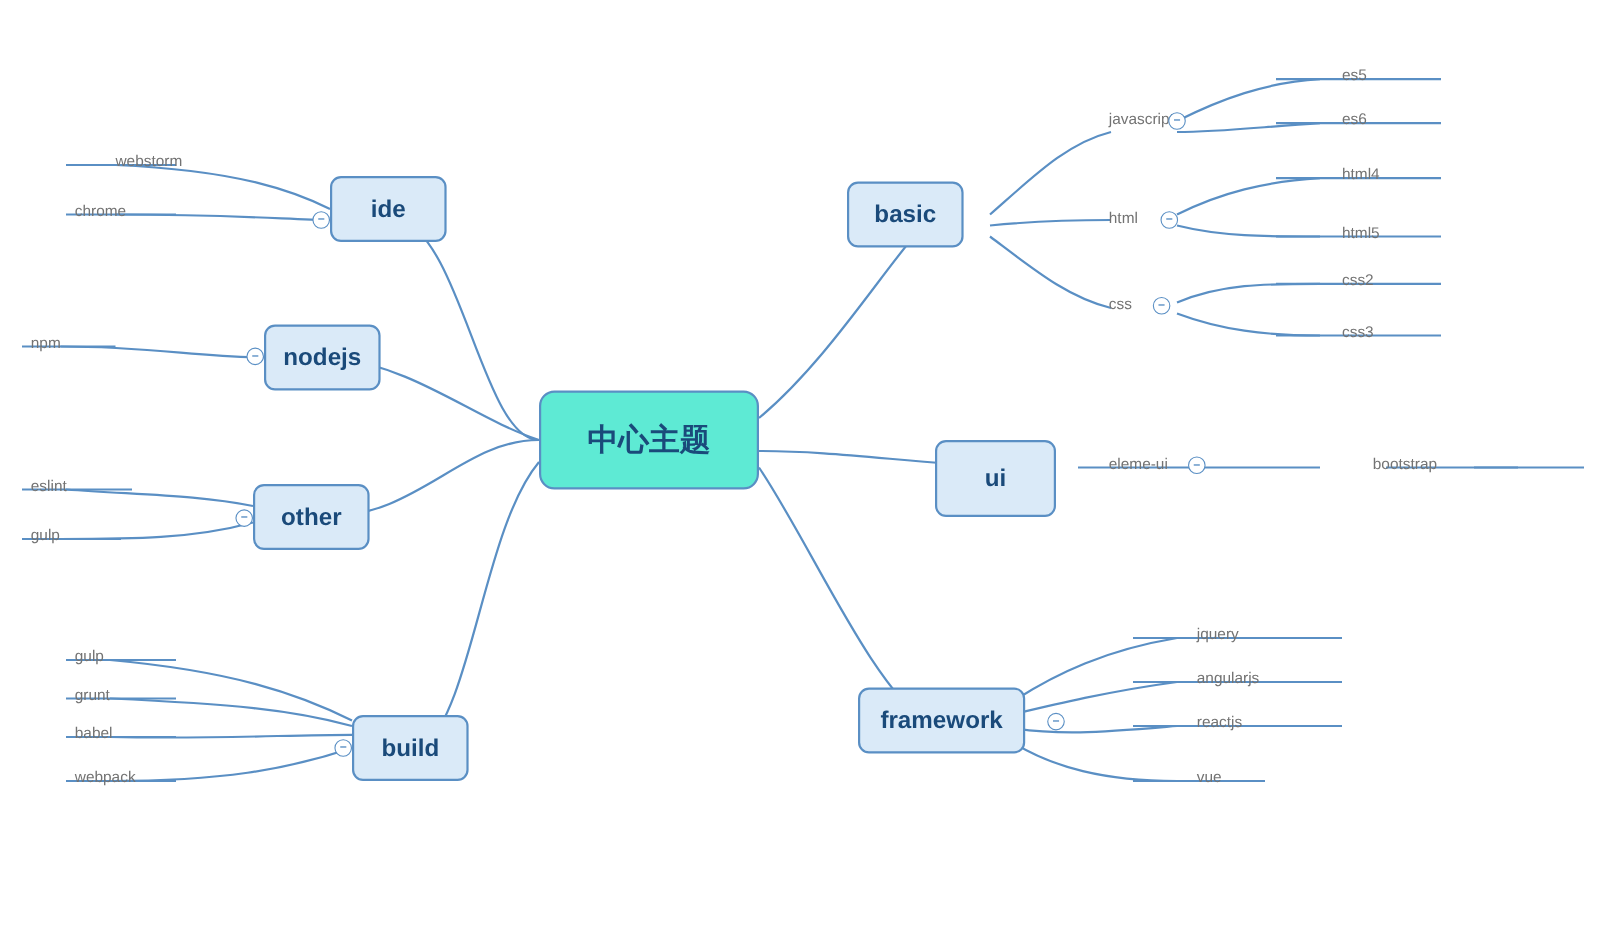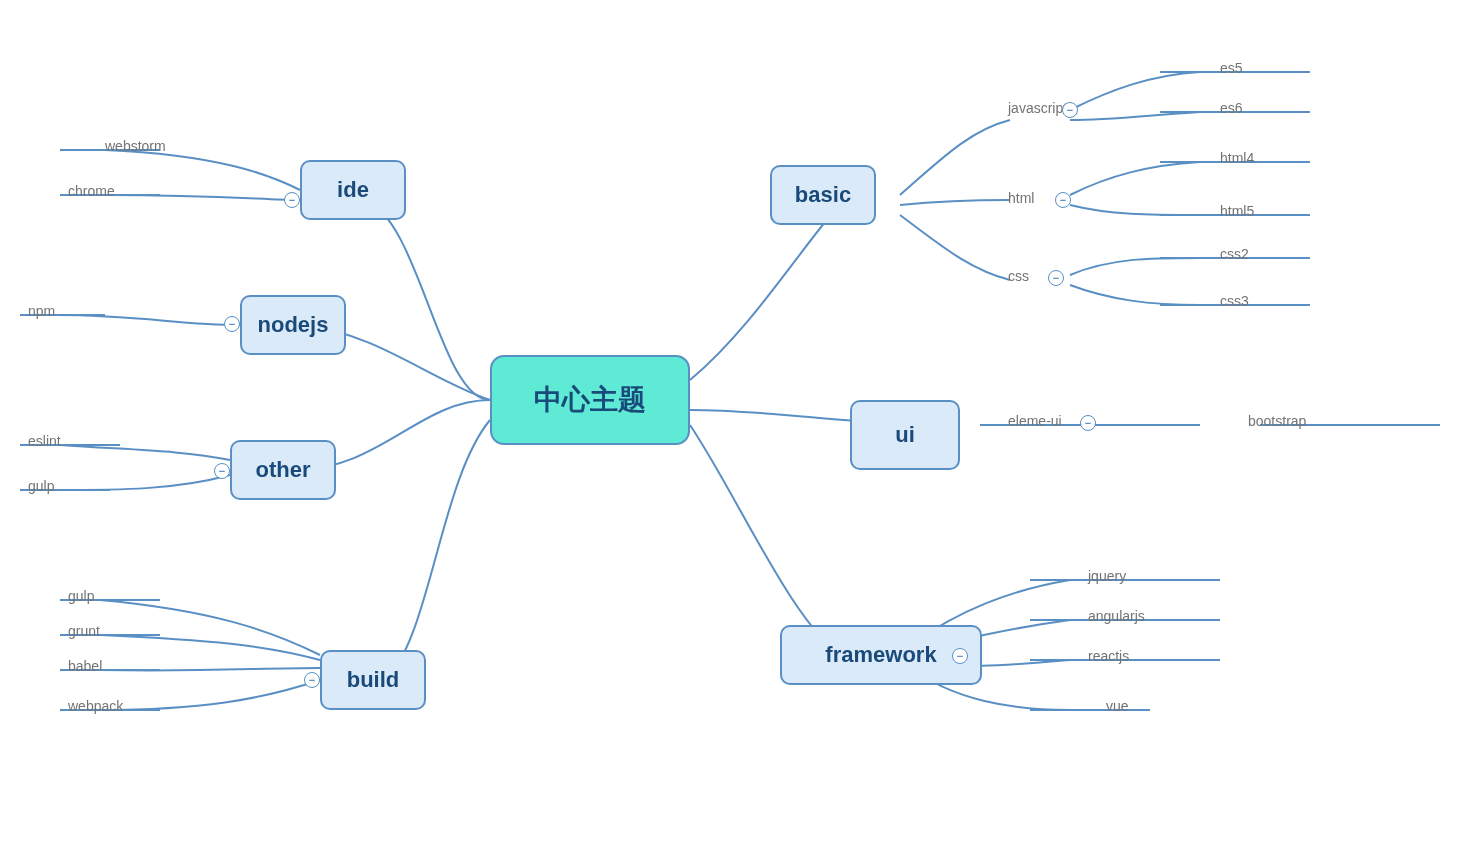--- a/index.html
+++ b/index.html
@@ -175,21 +175,21 @@
 </div>
 <div class="node node-main node-build">
   <span>build</span>
 </div>
 <div class="node node-main node-basic">
   <span>basic</span>
 </div>
 <div class="node node-main node-ui" style="width:110px;height:70px;left:850px;top:400px;">
   <span>ui</span>
 </div>
-<div class="node node-main node-framework" style="width:202px;">
+<div class="node node-main node-framework" style="width:152px;">
   <span>framework</span>
 </div>
 
 <span class="leaf-label" style="left:68px;top:138px;margin-left:37px;">webstorm</span>
 <span class="leaf-label" style="left:68px;top:183px;">chrome</span>
 <span class="leaf-label" style="left:28px;top:303px;">npm</span>
 <span class="leaf-label" style="left:28px;top:433px;">eslint</span>
 <span class="leaf-label" style="left:28px;top:478px;">gulp</span>
 <span class="leaf-label" style="left:68px;top:588px;">gulp</span>
 <span class="leaf-label" style="left:68px;top:623px;">grunt</span>
@@ -229,13 +229,13 @@
 <span class="leaf-label" style="left:1248px;top:413px;">bootstrap</span>
 
 <div class="collapse-circle" style="left:952px;top:648px;">−</div>
 
 <span class="leaf-label" style="left:1088px;top:568px;">jquery</span>
 
 <span class="leaf-label" style="left:1088px;top:608px;">angularjs</span>
 
 <span class="leaf-label" style="left:1088px;top:648px;">reactjs</span>
 
-<span class="leaf-label" style="left:1088px;top:698px;margin-left:18px;">vue</span>
+<span class="leaf-label" style="left:1088px;top:698px;">vue</span>
 
 </body></html>

